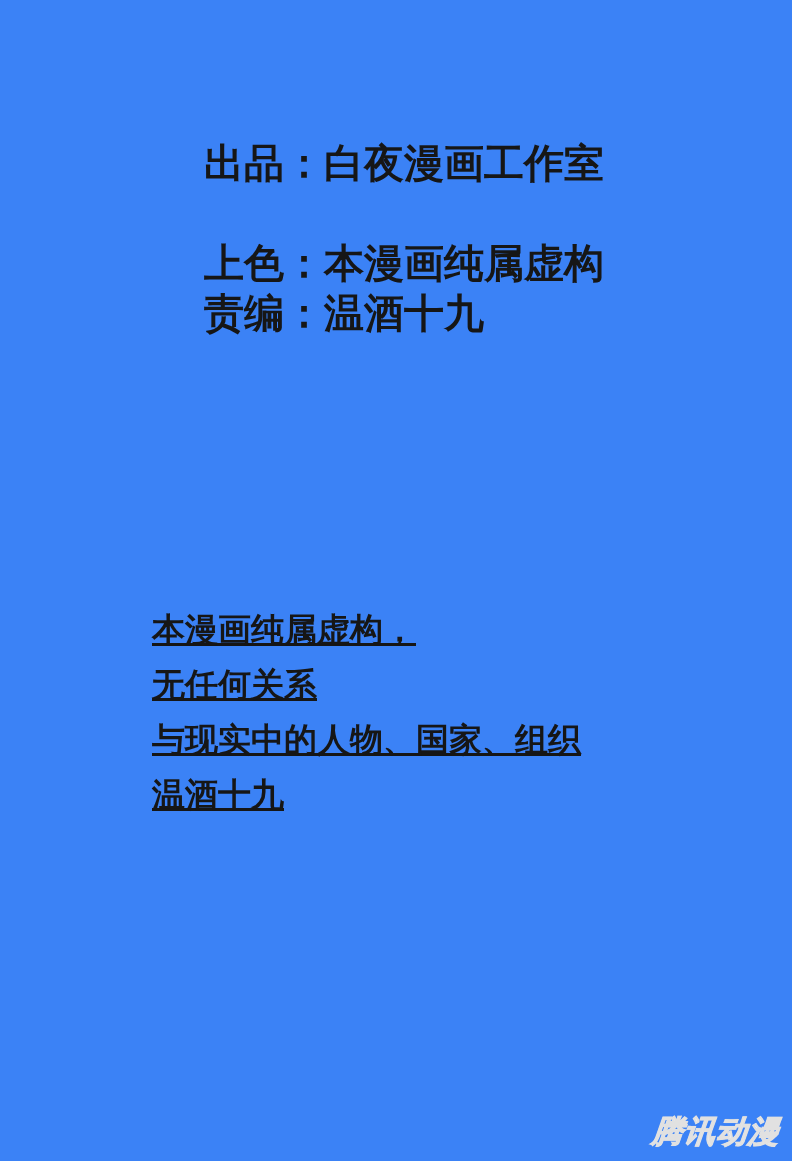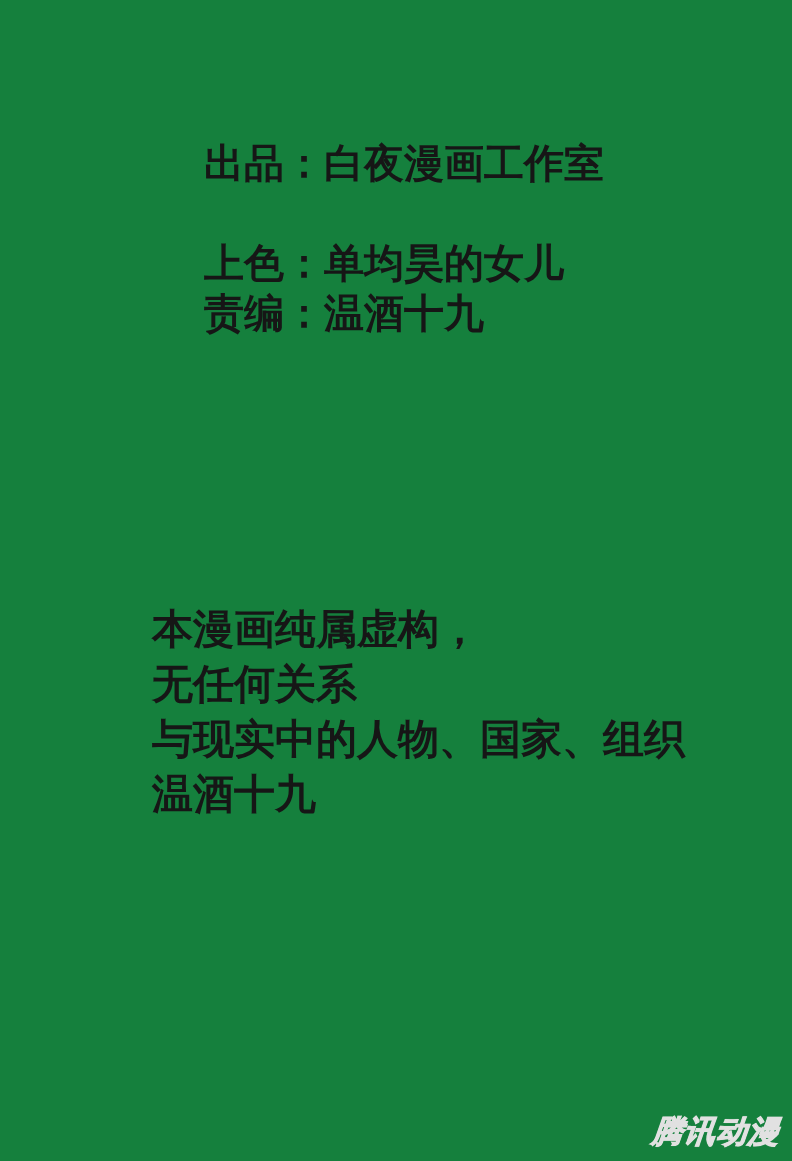--- a/index.html
+++ b/index.html
@@ -4,44 +4,45 @@
 <style>
   html, body {
     margin: 0;
     padding: 0;
     background: #ffffff;
   }
   .page {
     position: relative;
     width: 792px;
     height: 1161px;
-    background: #15803d;
+    background: #3b82f6;
     overflow: hidden;
     font-family: "Liberation Sans", sans-serif;
     font-weight: bold;
     color: #161616;
   }
   .credits-block {
     position: absolute;
     left: 204px;
     top: 138px;
     font-size: 40px;
     line-height: 50px;
     white-space: nowrap;
   }
   .producer-line {
     margin-bottom: 50px;
   }
   .disclaimer-block {
     position: absolute;
     left: 152px;
     top: 602px;
-    font-size: 41px;
+    font-size: 33px;
     line-height: 55px;
     white-space: nowrap;
+    text-decoration: underline;
   }
   .watermark {
     position: absolute;
     left: 652px;
     top: 1112px;
     font-size: 31px;
     line-height: 40px;
     font-style: italic;
     font-weight: bold;
     letter-spacing: 1px;
@@ -53,21 +54,21 @@
     user-select: none;
   }
 </style>
 </head>
 <body>
 
 <div class="page">
 
   <div class="credits-block">
     <div class="producer-line">出品：白夜漫画工作室</div>
-    <div>上色：单均昊的女儿</div>
+    <div>上色：本漫画纯属虚构</div>
     <div>责编：温酒十九</div>
   </div>
 
   <div class="disclaimer-block">
     <div>本漫画纯属虚构，</div>
     <div>无任何关系</div>
     <div>与现实中的人物、国家、组织</div>
     <div>温酒十九</div>
   </div>
 

